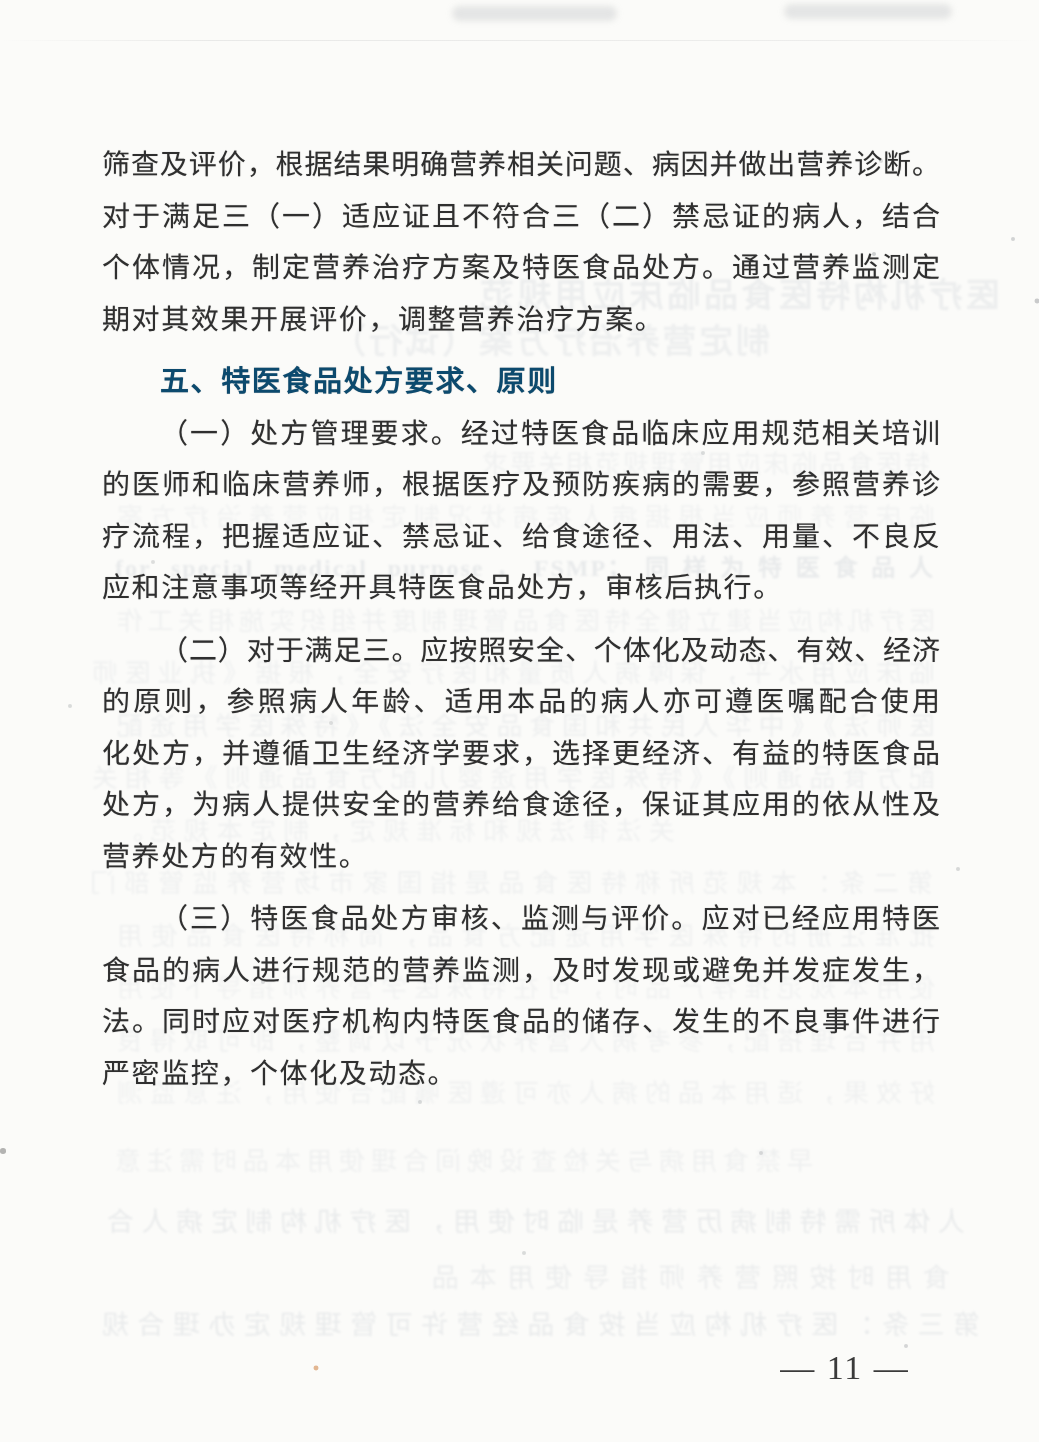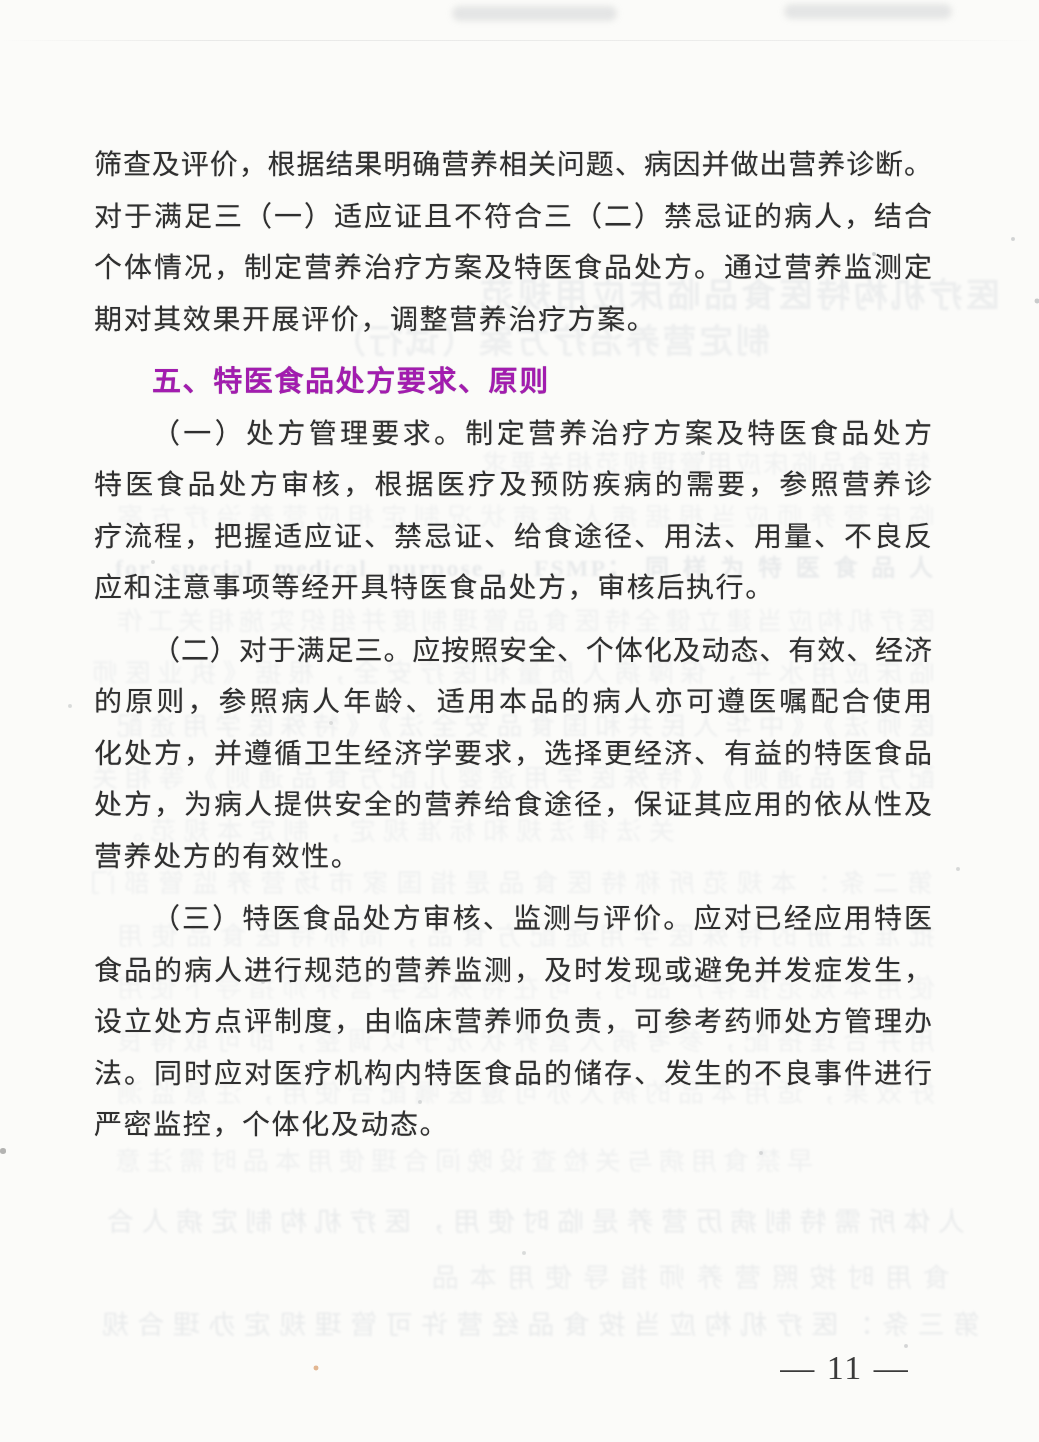--- a/index.html
+++ b/index.html
@@ -41,35 +41,35 @@
     text-align-last:justify;
     text-justify:inter-character;
     letter-spacing:2px;
     overflow:hidden;
   }
   .ghost.mir{transform:scaleX(-1);}
   .ghost.gbold{font-weight:700;filter:blur(1.1px);}
 
   
   .text-block{
-    position:absolute;left:94px;top:139px;width:838px;
+    position:absolute;left:102px;top:139px;width:838px;
     font-size:28px;line-height:51.5px;color:var(--ink);
     text-shadow:0 0 1px rgba(55,55,55,.35);
   }
   .line{
     text-align:justify;
     text-align-last:justify;
     text-justify:inter-character;
     height:51.5px;
   }
   .line.no-just{text-align:center;text-align-last:left;letter-spacing:1.6px;}
   .line.indent{text-indent:58px;}
   .line.gap{margin-top:11px;}
   .line.heading{
-    font-weight:700;font-size:29px;color:#a21caf;
+    font-weight:700;font-size:29px;color:#0c4a6e;
     text-align:left;text-align-last:left;letter-spacing:1.6px;
   }
 
   .page-number{
     position:absolute;left:778px;top:1349px;width:134px;
     text-align:center;font-size:34px;color:#3a3a3a;letter-spacing:2px;
   }
 
   
   .specks{
@@ -124,32 +124,31 @@
       <div class="ghost mir" style="top: 1256px; left: 430px; width: 520px; font-size: 27px; opacity: 0.14;">食用时按照营养师指导使用本品</div>
       <div class="ghost mir" style="top: 1303px; left: 100px; width: 880px; font-size: 27px; opacity: 0.16;">第三条：医疗机构应当按食品经营许可管理规定办理合规</div>
     </div>
 
   <div class="text-block">
       <div class="line">筛查及评价，根据结果明确营养相关问题、病因并做出营养诊断。</div>
       <div class="line">对于满足三（一）适应证且不符合三（二）禁忌证的病人，结合</div>
       <div class="line">个体情况，制定营养治疗方案及特医食品处方。通过营养监测定</div>
       <div class="line no-just">期对其效果开展评价，调整营养治疗方案。</div>
       <div class="line indent heading no-just gap">五、特医食品处方要求、原则</div>
-      <div class="line indent">（一）处方管理要求。制定营养治疗方案及特医食品处方</div>
-      <div class="line">特医食品处方审核，根据医疗及预防疾病的需要，参照营养诊</div>
+      <div class="line indent">（一）处方管理要求。经过特医食品临床应用规范相关培训</div>
+      <div class="line">的医师和临床营养师，根据医疗及预防疾病的需要，参照营养诊</div>
       <div class="line">疗流程，把握适应证、禁忌证、给食途径、用法、用量、不良反</div>
       <div class="line no-just">应和注意事项等经开具特医食品处方，审核后执行。</div>
       <div class="line indent gap">（二）对于满足三。应按照安全、个体化及动态、有效、经济</div>
       <div class="line">的原则，参照病人年龄、适用本品的病人亦可遵医嘱配合使用</div>
       <div class="line">化处方，并遵循卫生经济学要求，选择更经济、有益的特医食品</div>
       <div class="line">处方，为病人提供安全的营养给食途径，保证其应用的依从性及</div>
       <div class="line no-just">营养处方的有效性。</div>
       <div class="line indent gap">（三）特医食品处方审核、监测与评价。应对已经应用特医</div>
       <div class="line">食品的病人进行规范的营养监测，及时发现或避免并发症发生，</div>
-      <div class="line">设立处方点评制度，由临床营养师负责，可参考药师处方管理办</div>
       <div class="line">法。同时应对医疗机构内特医食品的储存、发生的不良事件进行</div>
       <div class="line no-just">严密监控，个体化及动态。</div>
     </div>
 
   <div class="page-number">— 11 —</div>
 
   <div class="specks"></div>
 
 </div>
 

